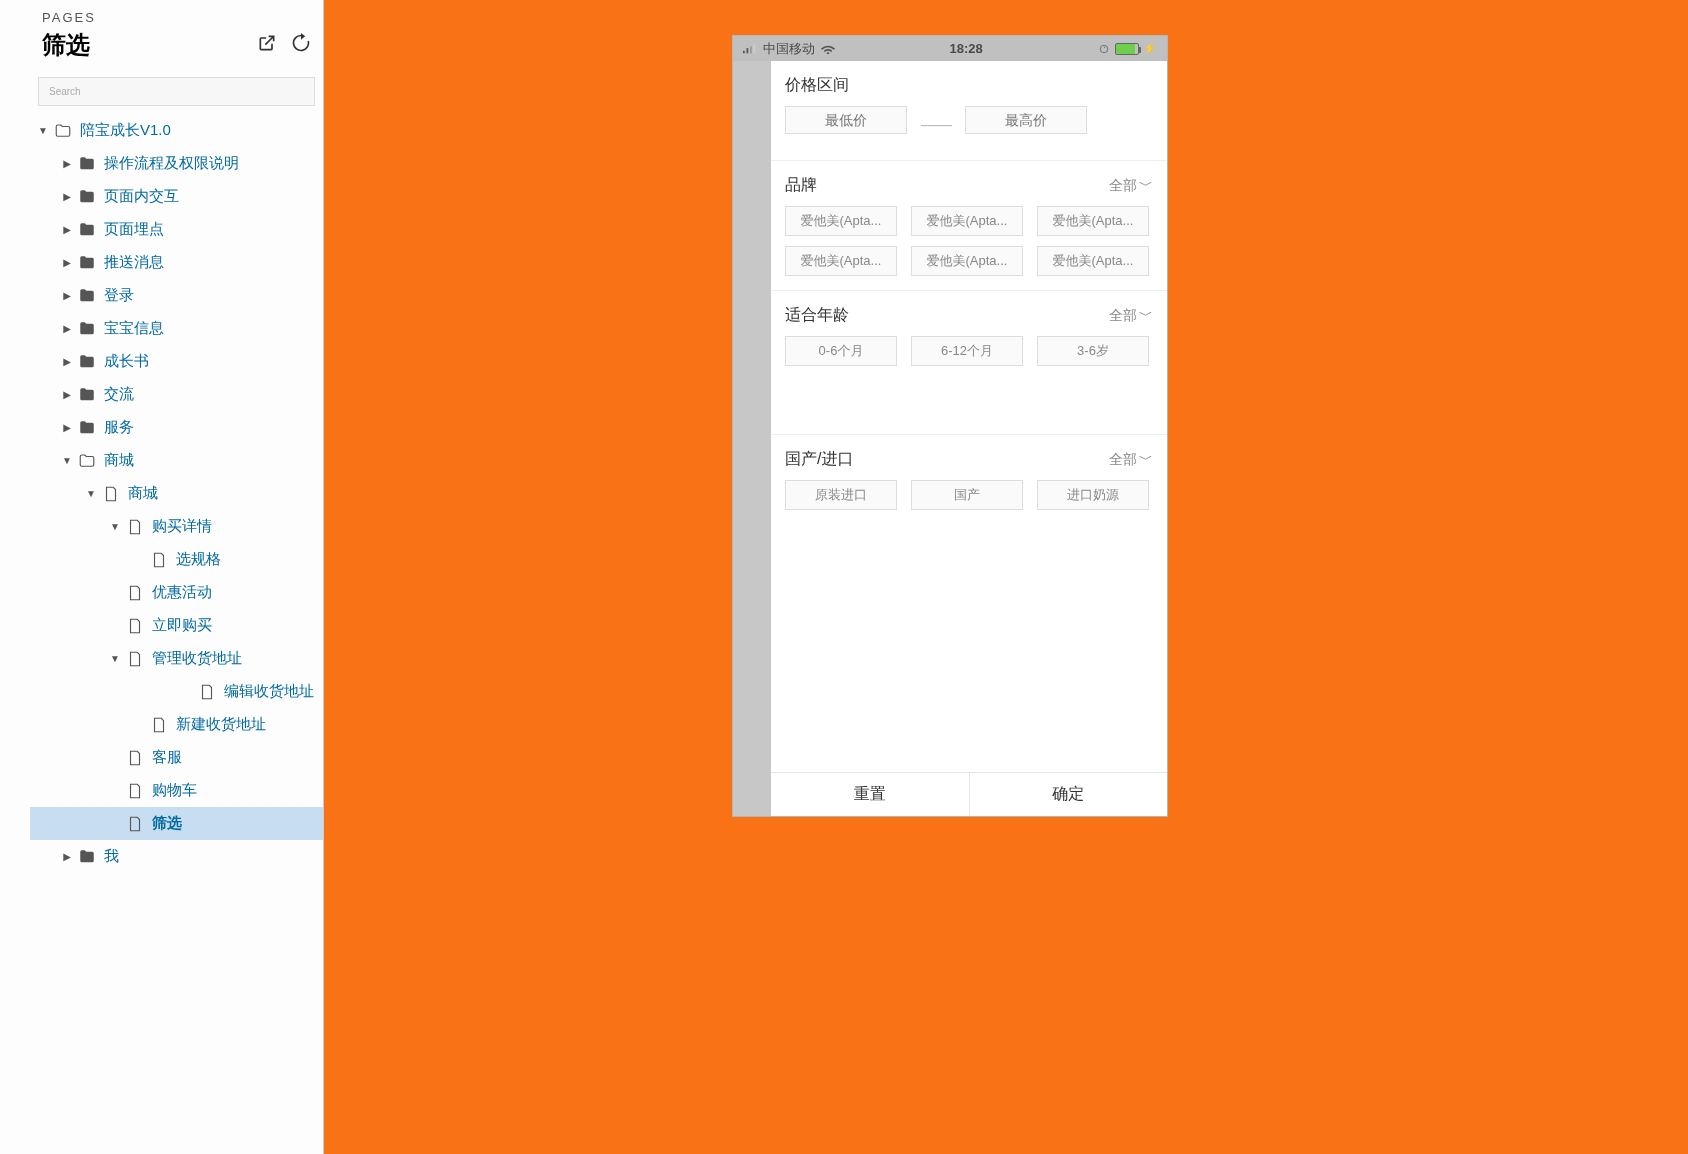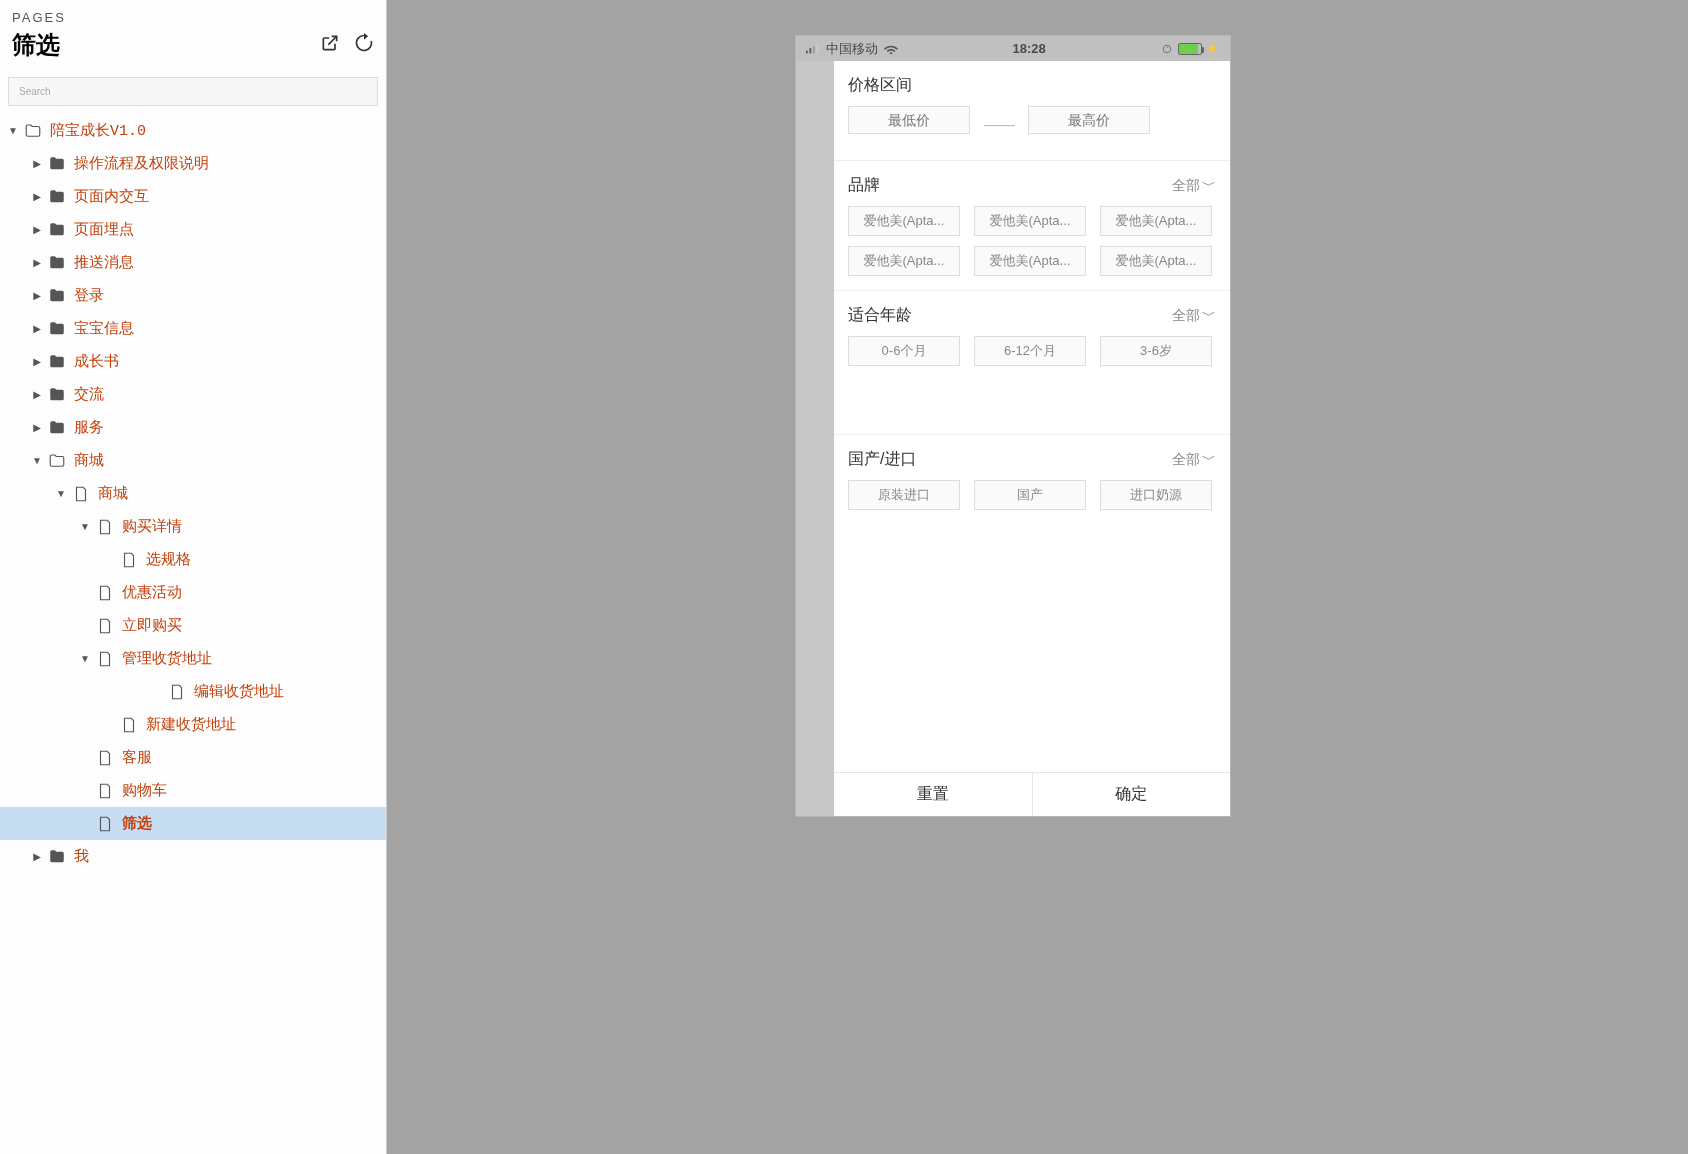--- a/index.html
+++ b/index.html
@@ -1,38 +1,38 @@
 <!DOCTYPE html>
 <html><head>
   <meta charset="utf-8">
   <style>
     * { margin: 0; padding: 0; box-sizing: border-box; font-family: -apple-system, "Helvetica Neue", Arial, sans-serif; }
     body { display: flex; width: 1688px; height: 1154px; background: #fff; overflow: hidden; }
 
     
-    .sidebar { width: 387px; height: 100%; border-right: 1px solid #ccc; background: #fdfdfd; display: flex; flex-direction: column; }
+    .sidebar { width: 324px; height: 100%; border-right: 1px solid #ccc; background: #fdfdfd; display: flex; flex-direction: column; padding-left: 30px; }
     .sidebar-header { padding: 10px 12px 8px; }
     .sidebar-pageslabel { font-size: 13px; letter-spacing: 2px; color: #555; font-weight: 500; }
     .sidebar-titlebar { display:flex; align-items:center; justify-content:space-between; margin-top: 4px; }
     .sidebar-title { font-size: 24px; font-weight: 700; }
     .sidebar-icons { display:flex; gap:14px; }
     .sidebar-icons svg { width:20px; height:20px; fill:#333; cursor:pointer; }
     .search-input { width: calc(100% - 16px); margin: 8px; padding: 8px 10px; border: 1px solid #ddd; background:#f7f7f7; font-size:10px; color:#333; }
     .search-input::placeholder{ color:#aaa; }
 
     .tree { flex:1; overflow:auto; font-size:15px; user-select:none; }
     .tree-row { display:flex; align-items:center; height:33px; padding-right:6px; cursor:pointer; white-space:nowrap; }
     .tree-row.selected { background:#c7ddf1; }
     .tree-row.selected .tree-label { font-weight:700; }
     .tree-toggle { width:14px; height:14px; display:flex; align-items:center; justify-content:center; margin-right:4px; color:#555; font-size:10px; flex-shrink:0; }
     .tree-icon { width:18px; height:18px; margin-right:8px; flex-shrink:0; }
-    .tree-label { color:#c2410c;font-family:Liberation Mono, monospace; }
+    .tree-label { color:#0369a1; }
 
     
-    .canvas { flex:1; background:#a3a3a3; position:relative; }
+    .canvas { flex:1; background:#f97316; position:relative; }
     .device { position:absolute; left:408px; top:35px; width:436px; height:782px; background:#f3f3f3; border:1px solid #b5b5b5; }
     .statusbar { height:25px; background:#c0c0c0; display:flex; align-items:center; justify-content:space-between; padding:0 10px; color:#4a4a4a; font-size:13px; }
     .statusbar-left { display:flex; align-items:center; gap:6px; }
     .statusbar svg { width:14px; height:10px; }
     .battery { display:flex; align-items:center; gap:4px; }
     .battery-body { width:24px; height:12px; border:1px solid #666; border-radius:2px; position:relative; background:linear-gradient(to right,#6fcf4c 0%,#6fcf4c 85%,transparent 85%); }
     .battery-body:after{content:"";position:absolute;right:-3px;top:3px;width:2px;height:6px;background:#666;border-radius:0 1px 1px 0;}
 
     .panel { position:absolute; right:0; top:25px; bottom:0; width:396px; background:#fff; display:flex; flex-direction:column; }
     .panel-body { flex:1; overflow:auto; }

